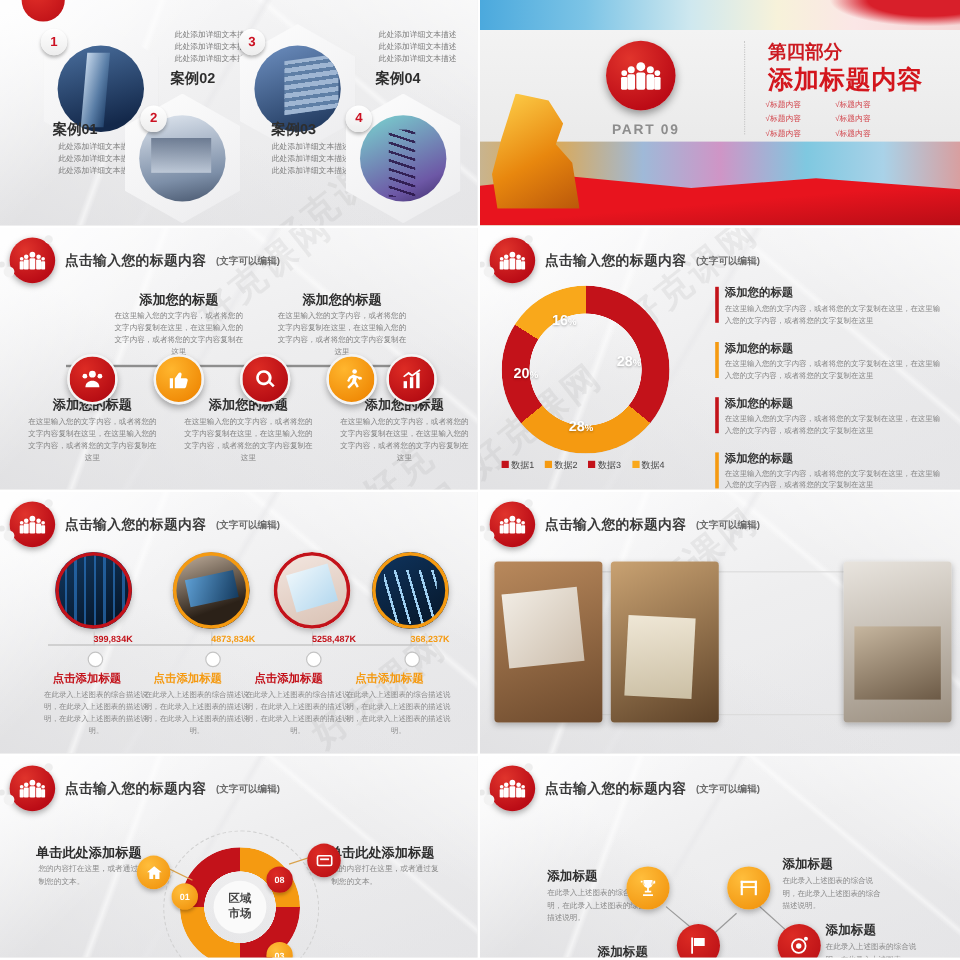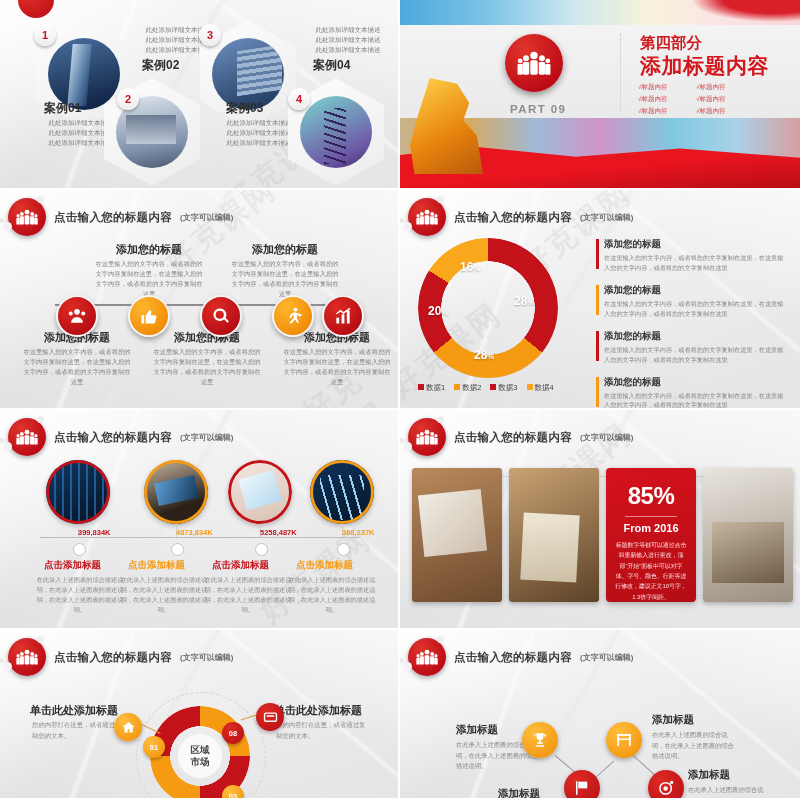--- a/index.html
+++ b/index.html
@@ -472,26 +472,20 @@
       </div>
       <div class="hdr-t">点击输入您的标题内容</div>
       <div class="hdr-s">(文字可以编辑)</div>
     </div>
 
     <div class="hline" style="top:66px;"></div>
     <div class="hline" style="top:185px;"></div>
 
     <div class="ph p1" style="left:12px;"></div>
     <div class="ph p2" style="left:109px;"></div>
-    <div class="statcard" style="left:206px;">
-      <div class="big">85%</div>
-      <hr>
-      <div class="from">From 2016</div>
-      <div class="body">标题数字等都可以通过点击和重新输入进行更改，顶部“开始”面板中可以对字体、字号、颜色、行距等进行修改，建议正文10号字，1.3倍字间距。</div>
-    </div>
     <div class="ph p4" style="left:303px;"></div>
   </div>
 
   <div class="slide">
     <div class="poly"></div>
     <div class="hdr">
       <div class="badge">
         <svg viewBox="0 0 64 48">
             <g fill="#fff">
           <circle cx="32" cy="10" r="7"></circle>

